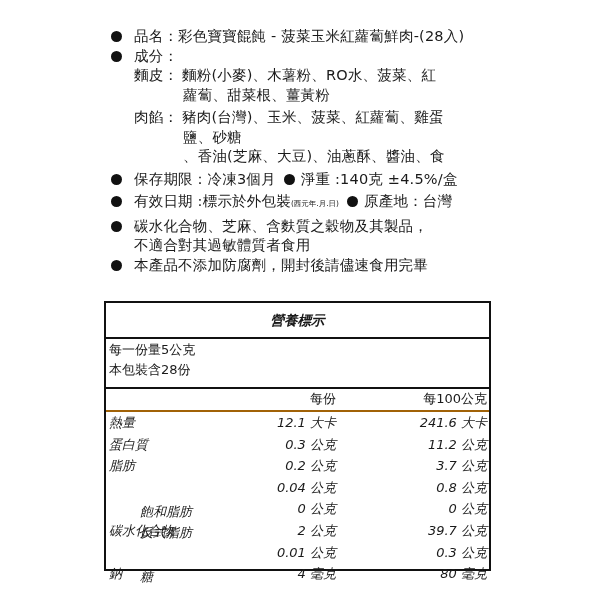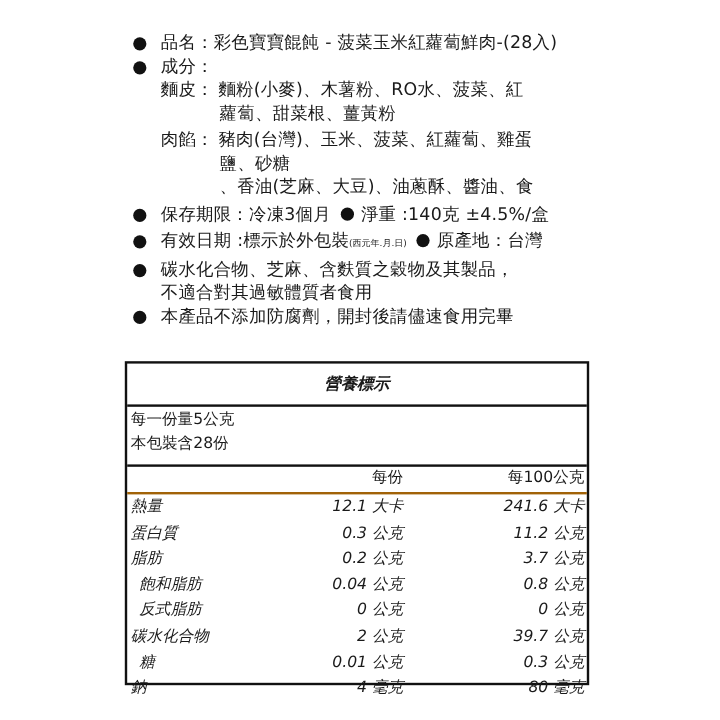--- a/index.html
+++ b/index.html
@@ -16,21 +16,21 @@
   .tiny { font-size:7.5px; letter-spacing:0; }
   .gap { height:3px; }
 
   .nut { position:absolute; left:104px; top:301px; width:383px; height:266px;
          border:2px solid #111; font-size:13px; line-height:21.6px; }
   .nut .title { height:34px; line-height:34px; text-align:center; font-weight:bold; border-bottom:2px solid #111; font-size:13.5px;font-style:italic; }
   .nut .serv { height:50px; border-bottom:2px solid #111; padding-left:3px; line-height:20px; padding-top:1px; box-sizing:border-box; }
   .nut .hdr { height:21px; border-bottom:2px solid #a16207; position:relative; line-height:20px; }
   .nut .row { position:relative; height:21.6px;font-style:italic; }
   .c1 { position:absolute; left:3px; }
-  .c1.ind { left:10px; }
+  .c1.ind { left:34px;margin-top:24px; }
   .c2 { position:absolute; right:153px; text-align:right; }
   .c3 { position:absolute; right:2px; text-align:right; }
 </style>
 </head>
 <body>
 
 <div class="info">
   <div class="line">
     <span class="bullet"></span>
     <span>品名：彩色寶寶餛飩 - 菠菜玉米紅蘿蔔鮮肉-(28入)</span>

